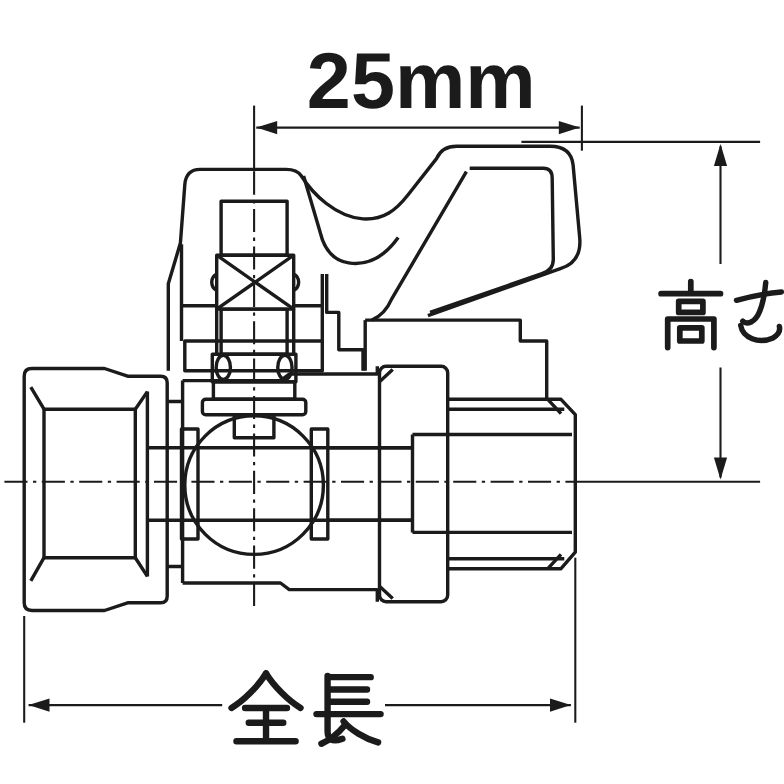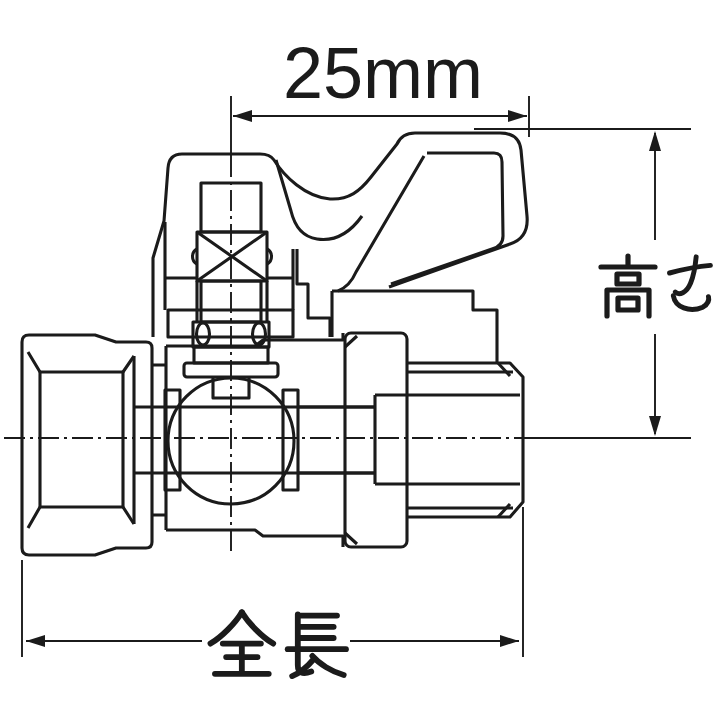--- a/index.html
+++ b/index.html
@@ -1,17 +1,17 @@
 <!DOCTYPE html>
 <html><head>
 <meta charset="utf-8">
 <style>
   html,body{margin:0;padding:0;background:#ffffff;}
   .page{position:relative;width:713px;height:713px;background:#ffffff;overflow:hidden;
-        font-family:"Liberation Sans","DejaVu Sans",sans-serif;}
+        font-family:"Liberation Sans","DejaVu Sans",sans-serif;font-weight:bold;}
   svg{position:absolute;left:0;top:0;}
   .obj{fill:none;stroke:#1b1b1b;stroke-width:3.1;stroke-linejoin:round;stroke-linecap:butt;}
   .thin{fill:none;stroke:#1b1b1b;stroke-width:1.9;}
   .cl{fill:none;stroke:#1b1b1b;stroke-width:1.9;stroke-dasharray:21 5 3 5;}
   .arrow{fill:#1b1b1b;stroke:none;}
   .glyph{fill:none;stroke:#1b1b1b;stroke-width:5.2;stroke-linecap:round;stroke-linejoin:round;}
   .dimtext{fill:#1b1b1b;font-family:"Liberation Sans","DejaVu Sans",sans-serif;font-size:72px;}
 </style>
 </head>
 <body>

